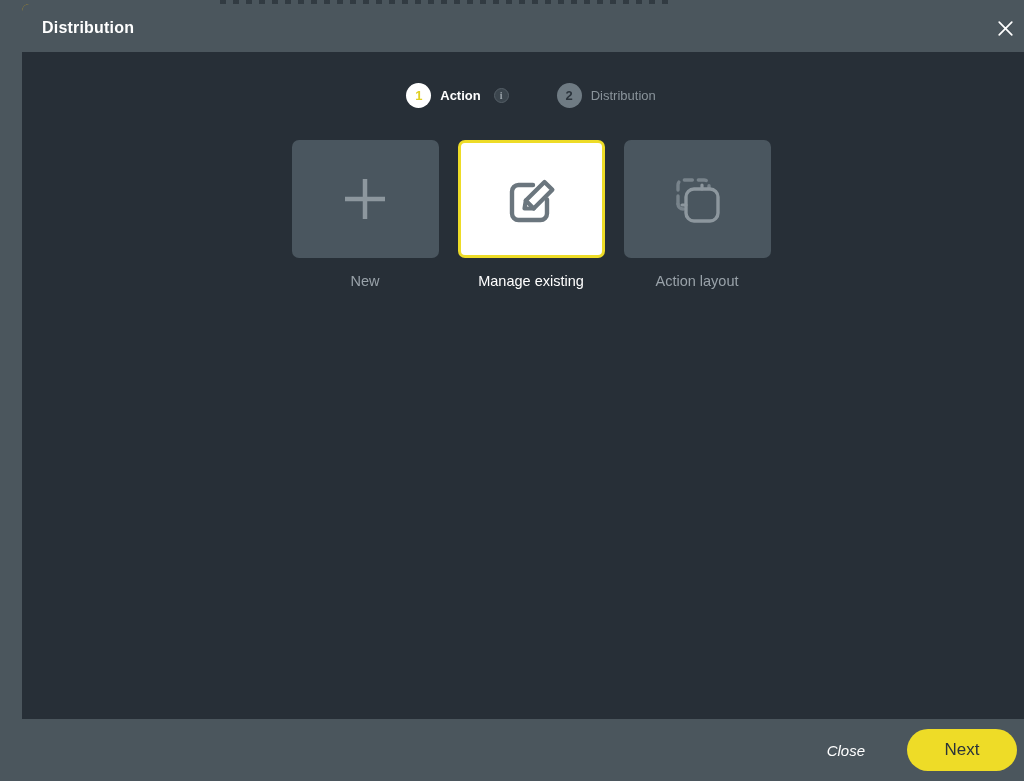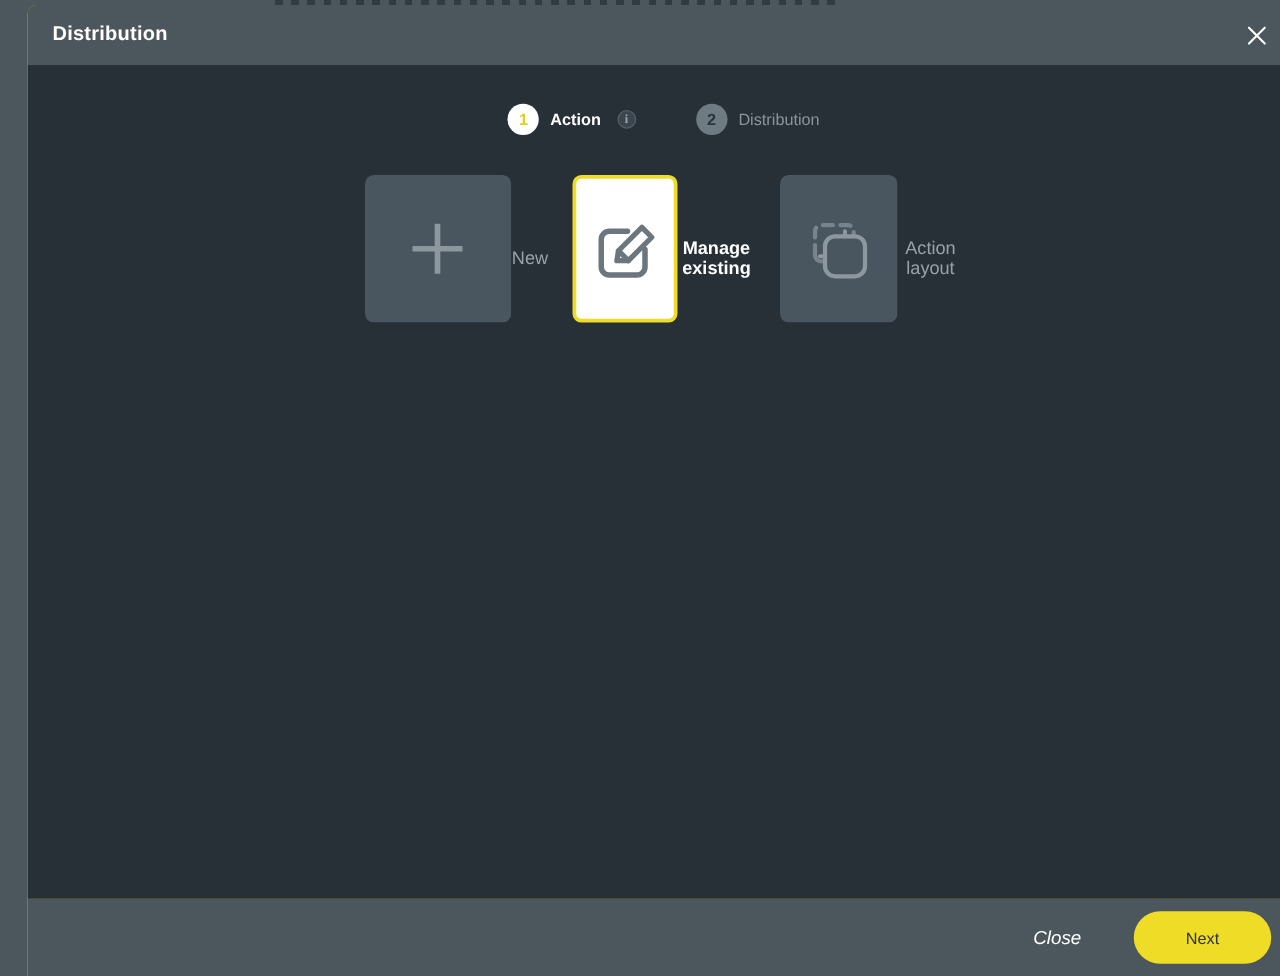--- a/index.html
+++ b/index.html
@@ -141,21 +141,21 @@
   
   .options {
     display: flex;
     justify-content: center;
     gap: 19px;
     margin-top: 32px;
   }
   .option {
     width: 147px;
     display: flex;
-    align-items: center;
+    flex-direction: column;
     cursor: pointer;
   }
   .option-tile {
     width: 147px;
     height: 118px;
     border-radius: 7px;
     display: flex;
     align-items: center;
     justify-content: center;
     border: 3px solid transparent;
@@ -166,21 +166,21 @@
     border-color: #eedc27;
   }
   .option-label {
     margin-top: 15px;
     font-size: 14.5px;
     color: #99a2a9;
     text-align: center;
   }
   .option.selected .option-label {
     color: #ffffff;
-    font-weight: bold;
+    font-weight: normal;
   }
   .option-tile svg { display: block; }
 
   
   .footer {
     flex: 0 0 62px;
     height: 62px;
     background: #4b565d;
     display: flex;
     align-items: center;
@@ -194,21 +194,21 @@
     padding: 8px 22px;
     cursor: pointer;
     background: none;
     border: none;
     font-family: inherit;
     font-style: italic;
   }
   .btn-primary {
     background: #eedc27;
     color: #2b333a;
-    font-size: 13px;
+    font-size: 17px;
     border: none;
     border-radius: 21px;
     width: 110px;
     height: 42px;
     margin-left: 20px;
     cursor: pointer;
     font-family: inherit;
   }
 </style>
 </head>

